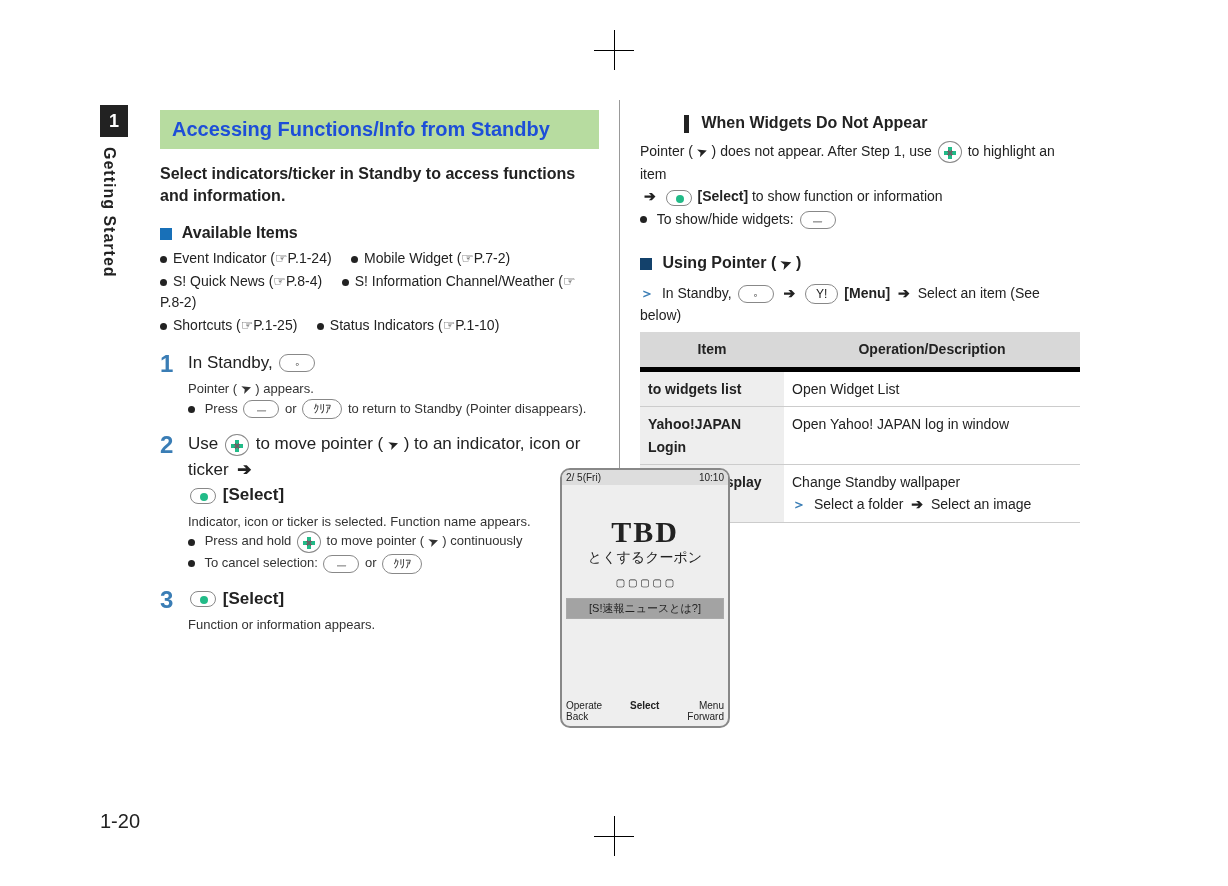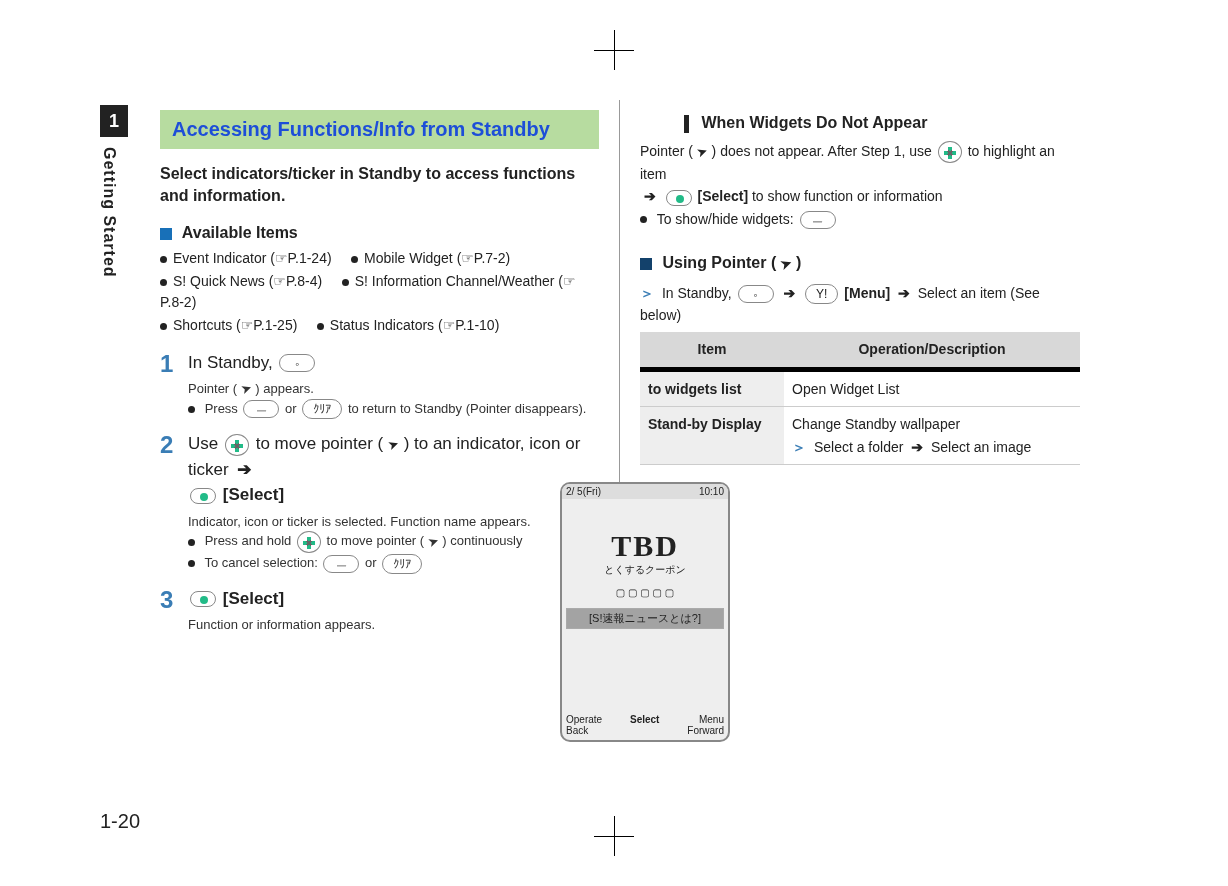--- a/index.html
+++ b/index.html
@@ -114,32 +114,32 @@
   }
   .key.center::before{
     content:""; position:absolute; left:9px; top:4px; width:8px; height:8px;
     background:#2b8; border-radius:50%;
   }
   .cursor-icon { display:inline-block; font-size:13px; transform:rotate(-20deg);}
   .arrow { font-weight:bold; padding:0 4px;}
   .phone-mock {
     position:absolute;
     left:500px;
-    top:382px;
+    top:368px;
     width:170px;
     height:260px;
     border:2px solid #888;
     border-radius:10px;
     background:#eee;
     font-size:11px;
     overflow:hidden;
   }
   .phone-mock .statusbar { background:#ddd; font-size:10px; padding:2px 4px; display:flex; justify-content:space-between;}
   .phone-mock .tbd { text-align:center; font-size:30px; font-weight:bold; letter-spacing:2px; margin-top:30px; font-family:serif;}
-  .phone-mock .jp { text-align:center; font-size:10px;}
+  .phone-mock .jp { text-align:center; font-size:14px;}
   .phone-mock .widgets { text-align:center; margin:10px 0; font-size:10px;}
   .phone-mock .ticker { background:#a3a3a3; margin:8px 4px; padding:2px; font-size:11px; text-align:center; border:1px solid #aaa;}
   .phone-mock .softkeys { position:absolute; bottom:4px; left:0; right:0; display:flex; justify-content:space-between; font-size:10px; padding:0 4px;}
   .phone-mock .softkeys .mid { font-weight:bold;}
   .box-head {
     font-weight:bold; font-size:16px; margin-bottom:4px;margin-left:44px;
   }
   .box { margin-bottom:20px; font-size:14px; line-height:1.6;}
   .chev { color:#3a7db5; font-weight:bold; padding-right:4px;}
   table.ops {
@@ -338,20 +338,24 @@
         <tbody>
             <tr>
           <th>Item</th>
           <th>Operation/Description</th>
         </tr>
         <tr>
           <td class="item">to widgets list</td>
           <td>Open Widget List</td>
         </tr>
         <tr>
+          <td class="item">Yahoo!JAPAN Login</td>
+          <td>Open Yahoo! JAPAN log in window</td>
+        </tr>
+        <tr>
           <td class="item">Stand-by Display</td>
           <td>
             <span>Change Standby wallpaper</span><br>
             <span class="chev">＞</span>
             <span>Select a folder </span>
             <span class="arrow">➔</span>
             <span> Select an image</span>
           </td>
         </tr>
       </tbody>

